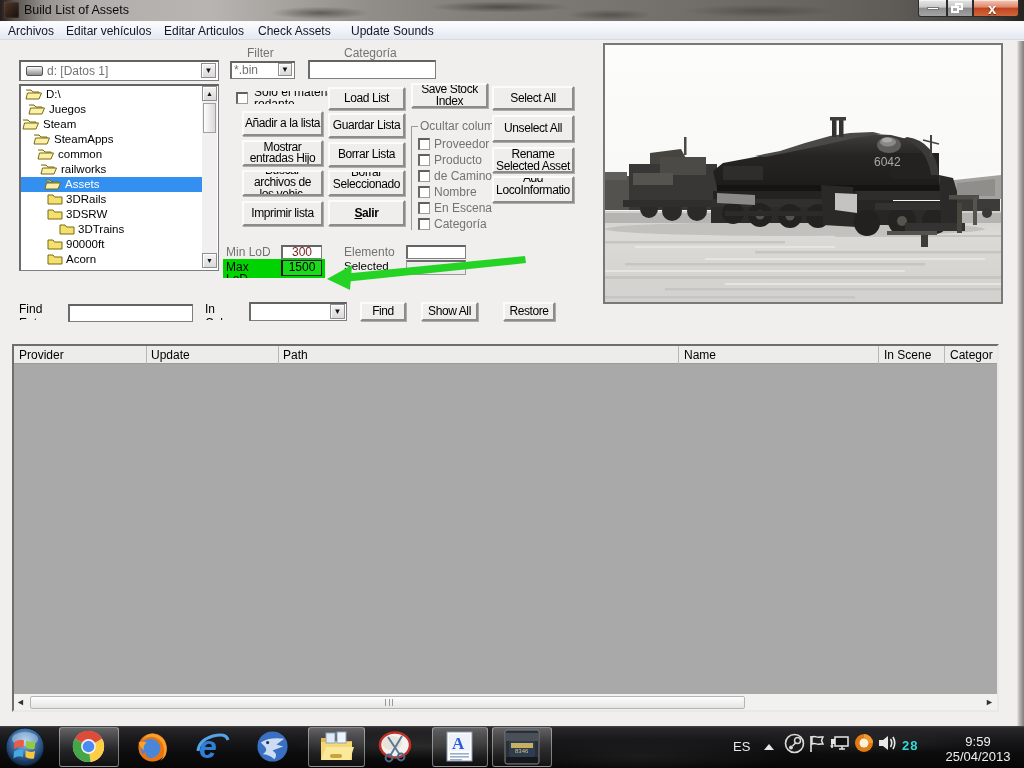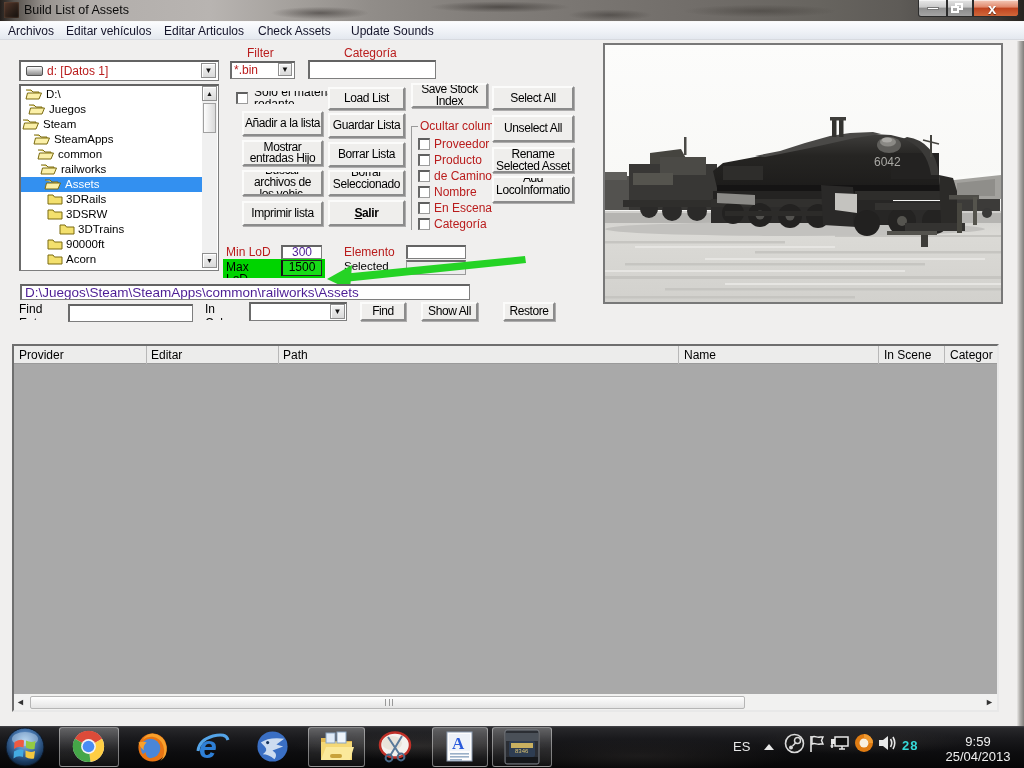--- a/index.html
+++ b/index.html
@@ -16,23 +16,23 @@
 
 .capbtn{top:0;height:17px;border:1px solid #2c2c2c;border-top:none;box-shadow:inset 0 1px 0 rgba(255,255,255,.55)}
 #btnmin{left:918px;width:29px;background:linear-gradient(#e8e8e8 0%,#cacaca 45%,#8e8e8e 50%,#a5a5a5 100%);border-radius:0 0 0 3px}
 #btnmax{left:947px;width:26px;background:linear-gradient(#e4e4e4 0%,#c6c6c6 45%,#8a8a8a 50%,#a0a0a0 100%)}
 #btncls{left:973px;width:46px;background:linear-gradient(#f4c9b8 0%,#e0876a 45%,#c0431f 50%,#d0673a 100%);border-radius:0 0 3px 0}
 .glyph{position:absolute;color:#fff;font-weight:bold;text-shadow:0 1px 1px rgba(0,0,0,.6)}
 
 #menubar{left:0;top:21px;width:1024px;height:19px;background:linear-gradient(#fbfcfe,#eef1f6 60%,#e4e8ef);border-top:1px solid #f8f8f8;border-bottom:1px solid #d7dae0;font-size:12px;color:#14142a}
 #menubar span{position:absolute;top:2px}
 
-.lbl{font-size:12px;color:#b91c1c;white-space:nowrap}
+.lbl{font-size:12px;color:#737373;white-space:nowrap}
 .btn{background:#efeeec;border:2px solid;border-color:#fbfbfa #8b8b8b #8b8b8b #fbfbfa;box-shadow:1px 1px 0 rgba(90,90,90,.45);font-size:12px;letter-spacing:-0.4px;color:#000;text-align:center;overflow:hidden}
-.tb{background:#fff;border:1px solid #7e7e7e;border-top:2px solid #636363;border-left:2px solid #6b6b6b;font-size:12px;color:#4c1d95;overflow:hidden;white-space:nowrap}
+.tb{background:#fff;border:1px solid #7e7e7e;border-top:2px solid #636363;border-left:2px solid #6b6b6b;font-size:12px;color:#7f1d1d;overflow:hidden;white-space:nowrap}
 .cb{background:#fff;border:1px solid #9c9c9c;border-top:2px solid #5f5f5f;border-left:2px solid #676767;width:12px;height:12px}
 .drop{background:linear-gradient(#f4f4f4,#d9d9d9);border:1px solid #8f8f8f;box-shadow:inset 1px 1px 0 #fff;text-align:center;color:#111}
 .clip{overflow:hidden;line-height:12px;font-size:12px;white-space:nowrap}
 .trow{height:15px;line-height:15px;white-space:nowrap;color:#000;font-size:11.5px}
 .trow svg{vertical-align:-2px;margin-right:3px}
 .trow.sel{background:#3390f0}
 .hcol{position:absolute;top:2px}
 .hsep{position:absolute;top:0;width:1px;height:18px;background:#b8b8b8}
 .tbtn{top:1px;height:40px;border:1px solid rgba(255,255,255,.42);border-radius:3px;background:linear-gradient(rgba(255,255,255,.28),rgba(255,255,255,.1) 55%,rgba(255,255,255,.04))}
 </style></head>
@@ -185,21 +185,20 @@
 <div class="ab lbl" style="left:344px;top:245px">Elemento</div>
 <div class="ab clip" style="left:344px;top:260px;width:48px;height:13px;font-size:11.5px">Selected</div>
 <div class="ab tb" style="left:406px;top:245px;width:60px;height:14px"></div>
 <div class="ab" style="left:406px;top:260px;width:60px;height:15px;background:#ececec;border:1px solid #9a9a9a;border-top:2px solid #6b6b6b"></div>
 
 <svg class="ab" style="left:320px;top:248px" width="215" height="44" viewBox="0 0 215 44">
 <path d="M22 26 L205 8 L206 15 L24 34 Z" fill="#25d325"></path>
 <path d="M7 31 L32 17 L30 42 Z" fill="#25d325"></path>
 </svg>
 
-<div class="ab tb" style="left:20px;top:284px;width:450px;height:16px;line-height:13px;padding-left:3px;font-size:13.5px">D:\Juegos\Steam\SteamApps\common\railworks\Assets</div>
 
 <div class="ab clip" style="left:19px;top:302px;width:44px;height:18px;line-height:14px">Find<br>Entry</div>
 <div class="ab tb" style="left:68px;top:304px;width:125px;height:18px"></div>
 <div class="ab clip" style="left:205px;top:302px;width:42px;height:18px;line-height:14px">In<br>Column</div>
 <div class="ab tb" style="left:249px;top:302px;width:98px;height:19px"></div>
 <div class="ab drop" style="left:330px;top:304px;width:15px;height:15px;font-size:8px;line-height:14px">▼</div>
 <div class="ab btn" style="left:360px;top:302px;width:46px;height:19px;line-height:15px">Find</div>
 <div class="ab btn" style="left:421px;top:302px;width:57px;height:19px;line-height:15px">Show All</div>
 <div class="ab btn" style="left:503px;top:302px;width:52px;height:19px;line-height:15px">Restore</div>
 
@@ -313,21 +312,21 @@
 <rect x="316" y="186" width="7" height="16" fill="#3d3c38"></rect>
 <rect x="282" y="186" width="50" height="4" fill="#54534e"></rect>
 <path d="M230 148 L252 149 L252 168 L230 165 Z" fill="#c4c3bf"></path>
 <path d="M112 148 L150 150 L150 160 L112 158 Z" fill="#8b8a87"></path>
 </svg>
 </div>
 
 <div class="ab" style="left:12px;top:344px;width:987px;height:368px;border:2px solid;border-color:#6e6e6e #e8e8e8 #e8e8e8 #6e6e6e;background:#a9a9a9"></div>
 <div class="ab" id="thead" style="left:14px;top:346px;width:983px;height:18px;background:#ececeb;border-bottom:1px solid #9a9a9a;font-family:Liberation Sans, sans-serif;font-size:12px;color:#000">
 <span class="hcol" style="left:5px">Provider</span>
-<span class="hcol" style="left:137px">Editar</span>
+<span class="hcol" style="left:137px">Update</span>
 <span class="hcol" style="left:269px">Path</span>
 <span class="hcol" style="left:670px">Name</span>
 <span class="hcol" style="left:870px">In Scene</span>
 <span class="hcol" style="left:936px">Categor</span>
 <span class="hsep" style="left:132px"></span>
 <span class="hsep" style="left:264px"></span>
 <span class="hsep" style="left:664px"></span>
 <span class="hsep" style="left:864px"></span>
 <span class="hsep" style="left:930px"></span>
 </div>

